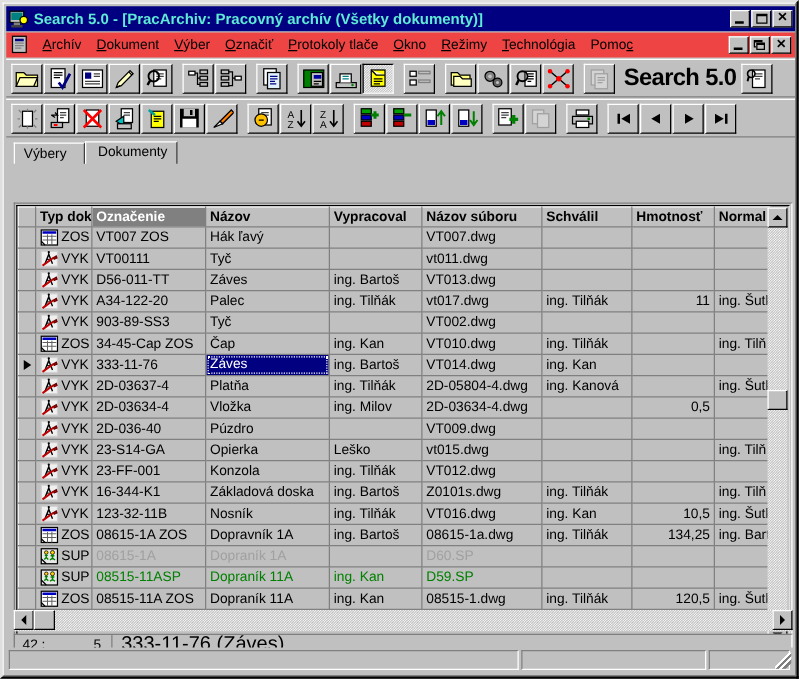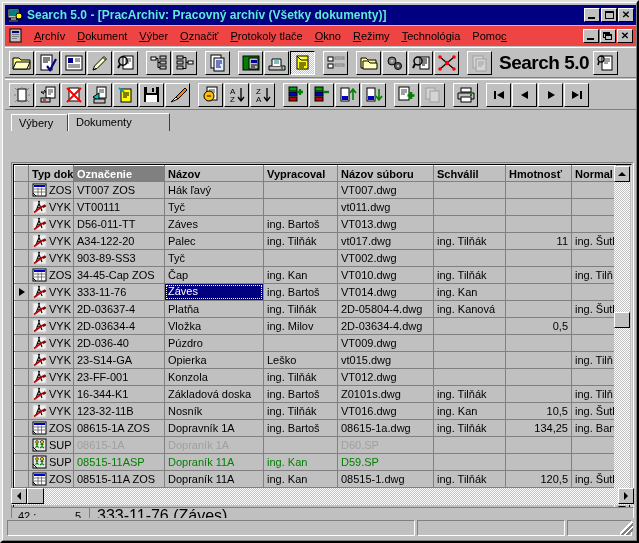--- a/index.html
+++ b/index.html
@@ -594,21 +594,21 @@
             <rect x="10" y="2" width="2" height="8" fill="#000"></rect>
             <path d="M2 2v8l7-4z" fill="#000"></path>
           </svg>
     </div>
   </div>
 
   <div class="tabstrip">
     <div class="tab" style="left:0;width:57px;">
       <span>Výbery</span>
     </div>
-    <div class="tab active" style="left:57px;width:102px;">
+    <div class="tab active" style="left:57px;width:74px;text-align:right;">
       <span>Dokumenty</span>
     </div>
   </div>
 
   <div class="gridwrap">
     <div class="gridinner">
       <table class="grid">
         <colgroup>
           <col style="width:14px">
               <col style="width:45px">

